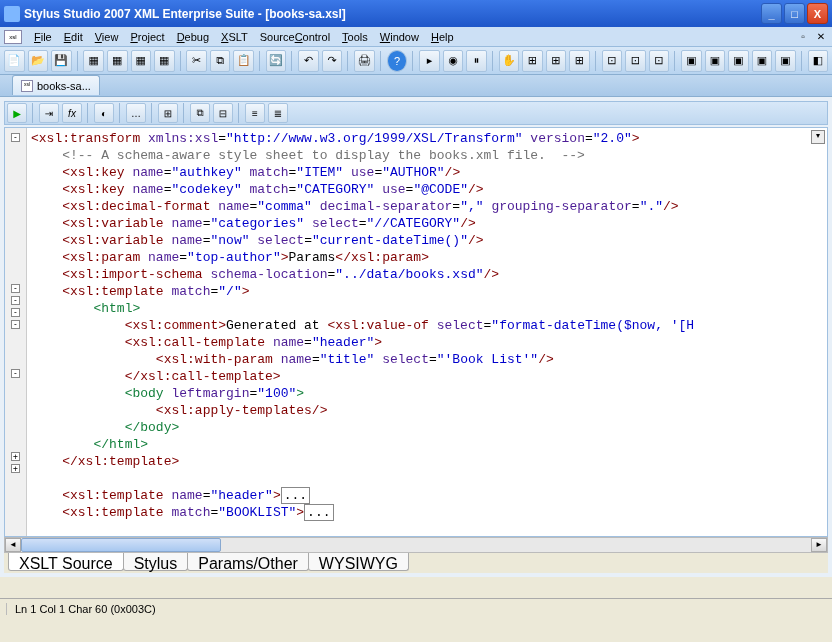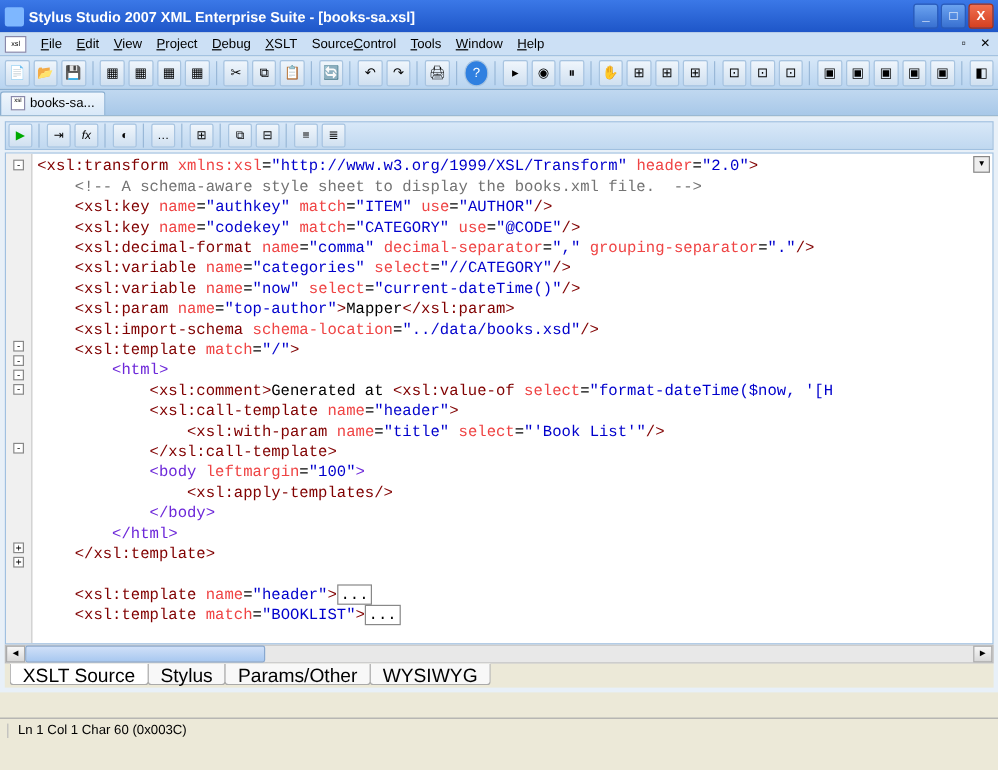--- a/index.html
+++ b/index.html
@@ -16,40 +16,40 @@
 .menubar-sm { width: 18px; height: 14px; background: #fff; border: 1px solid #88a; margin-right: 6px; font-size: 6px; text-align:center; line-height:12px; }
 .menu-item { padding: 16px 6px; cursor: pointer; }
 .menu-item u { text-decoration: underline; }
 .menubar-right { margin-left: auto; display: flex; gap: 4px; }
 .menubar-rbtn { width: 14px; height: 14px; font-size: 10px; text-align: center; line-height: 14px; cursor: pointer; }
 
 .toolbar { height: 28px; background: linear-gradient(#d8e8f8,#b8d4f0); display: flex; align-items: center; padding: 2px 4px; border-bottom: 1px solid #8aaed0; gap: 3px; }
 .tb-btn { width: 22px; height: 22px; background: linear-gradient(#f0f6fc,#d0e0f0); border: 1px solid #a8c4e0; border-radius: 2px; display: flex; align-items: center; justify-content: center; cursor: pointer; font-size: 11px; }
 .tb-sep { width: 2px; height: 20px; border-left: 1px solid #99b8d8; margin: 0 2px; }
 
-.doctabs { height: 22px; background: linear-gradient(#c0d8f0,#a8c8e8); display: flex; align-items: center; padding: 0 0; border-bottom: 1px solid #8aaed0; }
+.doctabs { height: 22px; background: linear-gradient(#c0d8f0,#a8c8e8); display: flex; align-items: flex-start; padding: 0 12px; border-bottom: 1px solid #8aaed0; }
 .doctab { height: 20px; background: linear-gradient(#f0f6fc,#d8e8f8); border: 1px solid #8aaed0; border-bottom: none; border-radius: 3px 3px 0 0; padding: 2px 8px; display: flex; align-items: center; font-size: 11px; cursor: pointer; }
 .doctab-icon { width: 12px; height: 12px; background: #fff; border: 1px solid #88a; margin-right: 4px; font-size: 5px; text-align:center; }
 
 .editor-area { height: 480px; background: #e8f0f8; padding: 4px; display: flex; flex-direction: column; }
 .editor-tb { height: 24px; background: linear-gradient(#d8e8f8,#c0d8f0); display: flex; align-items: center; padding: 2px; gap: 3px; border: 1px solid #a0c0e0; }
 .etb-btn { width: 20px; height: 20px; background: linear-gradient(#f0f6fc,#d0e0f0); border: 1px solid #a8c4e0; border-radius: 2px; display:flex; align-items:center; justify-content:center; cursor:pointer; font-size: 10px; }
 .etb-btn.play { color: #0a0; }
 .scenario-sel { height: 20px; width: 120px; border: 1px solid #7b9ebd; font-size: 11px; padding: 0 2px; }
 
 .code-container { flex: 1; background: white; border: 1px solid #a0c0e0; margin-top: 2px; display: flex; overflow: hidden; position: relative; }
 .gutter { width: 22px; background: #f0f0f0; border-right: 1px solid #ccc; padding-top: 2px; }
 .fold { width: 9px; height: 9px; border: 1px solid #888; background: white; margin: 3px auto; font-size: 8px; line-height: 7px; text-align: center; cursor: pointer; font-family: monospace; }
 .code { flex: 1; font-family: 'Courier New', monospace; font-size: 13px; line-height: 17px; padding: 2px 4px; white-space: pre; overflow: hidden; }
 .code .el { color: #800000; }
-.code .attr { color: #ef4444; }
+.code .attr { color: #4c1d95; }
 .code .val { color: #0000cc; }
 .code .txt { color: #000; }
 .code .com { color: #737373; }
-.code .hel { color: #6d28d9; }
+.code .hel { color: #15803d; }
 .code .box { border: 1px solid #888; padding: 0 2px; }
 .code-dd { position: absolute; right: 2px; top: 2px; width: 14px; height: 14px; border: 1px solid #888; background: #eee; font-size: 8px; text-align:center; cursor:pointer; }
 
 .hscroll { height: 16px; background: #e8e8e8; border: 1px solid #bbb; display: flex; align-items: center; }
 .hsbtn { width: 16px; height: 14px; background: linear-gradient(#f8f8f8,#d8d8d8); border: 1px solid #aaa; font-size: 8px; text-align: center; line-height: 12px; cursor:pointer; }
 .hstrack { flex: 1; height: 14px; position: relative; }
 .hsthumb { position: absolute; left: 0; width: 200px; height: 14px; background: linear-gradient(#d0e0f8,#a8c8f0); border: 1px solid #88a8d0; border-radius: 2px; }
 
 .bottom-tabs { height: 20px; background: #ece9d8; display: flex; padding-left: 4px; }
 .btab { height: 18px; padding: 2px 10px; background: #f8f8f8; border: 1px solid #aaa; border-top: none; border-radius: 0 0 3px 3px; margin-right: -1px; font-size: 16px; cursor: pointer; }
@@ -176,28 +176,28 @@
       <div class="fold">-</div>
       <div style="height:0px"></div>
       <div class="fold">-</div>
       <div style="height:34px"></div>
       <div class="fold">-</div>
       <div style="height:68px"></div>
       <div class="fold">+</div>
       <div style="height:0px"></div>
       <div class="fold">+</div>
     </div>
-    <div class="code"><span class="el">&lt;xsl:transform</span> <span class="attr">xmlns:xsl</span>=<span class="val">"http://www.w3.org/1999/XSL/Transform"</span> <span class="attr">header</span>=<span class="val">"2.0"</span><span class="el">&gt;</span>
+    <div class="code"><span class="el">&lt;xsl:transform</span> <span class="attr">xmlns:xsl</span>=<span class="val">"http://www.w3.org/1999/XSL/Transform"</span> <span class="attr">version</span>=<span class="val">"2.0"</span><span class="el">&gt;</span>
     <span class="com">&lt;!-- A schema-aware style sheet to display the books.xml file.  --&gt;</span>
     <span class="el">&lt;xsl:key</span> <span class="attr">name</span>=<span class="val">"authkey"</span> <span class="attr">match</span>=<span class="val">"ITEM"</span> <span class="attr">use</span>=<span class="val">"AUTHOR"</span><span class="el">/&gt;</span>
     <span class="el">&lt;xsl:key</span> <span class="attr">name</span>=<span class="val">"codekey"</span> <span class="attr">match</span>=<span class="val">"CATEGORY"</span> <span class="attr">use</span>=<span class="val">"@CODE"</span><span class="el">/&gt;</span>
     <span class="el">&lt;xsl:decimal-format</span> <span class="attr">name</span>=<span class="val">"comma"</span> <span class="attr">decimal-separator</span>=<span class="val">","</span> <span class="attr">grouping-separator</span>=<span class="val">"."</span><span class="el">/&gt;</span>
     <span class="el">&lt;xsl:variable</span> <span class="attr">name</span>=<span class="val">"categories"</span> <span class="attr">select</span>=<span class="val">"//CATEGORY"</span><span class="el">/&gt;</span>
     <span class="el">&lt;xsl:variable</span> <span class="attr">name</span>=<span class="val">"now"</span> <span class="attr">select</span>=<span class="val">"current-dateTime()"</span><span class="el">/&gt;</span>
-    <span class="el">&lt;xsl:param</span> <span class="attr">name</span>=<span class="val">"top-author"</span><span class="el">&gt;</span><span class="txt">Mapper</span><span class="el">&lt;/xsl:param&gt;</span>
+    <span class="el">&lt;xsl:param</span> <span class="attr">name</span>=<span class="val">"top-author"</span><span class="el">&gt;</span><span class="txt">Params</span><span class="el">&lt;/xsl:param&gt;</span>
     <span class="el">&lt;xsl:import-schema</span> <span class="attr">schema-location</span>=<span class="val">"../data/books.xsd"</span><span class="el">/&gt;</span>
     <span class="el">&lt;xsl:template</span> <span class="attr">match</span>=<span class="val">"/"</span><span class="el">&gt;</span>
         <span class="hel">&lt;html&gt;</span>
             <span class="el">&lt;xsl:comment&gt;</span><span class="txt">Generated at </span><span class="el">&lt;xsl:value-of</span> <span class="attr">select</span>=<span class="val">"format-dateTime($now, '[H</span>
             <span class="el">&lt;xsl:call-template</span> <span class="attr">name</span>=<span class="val">"header"</span><span class="el">&gt;</span>
                 <span class="el">&lt;xsl:with-param</span> <span class="attr">name</span>=<span class="val">"title"</span> <span class="attr">select</span>=<span class="val">"'Book List'"</span><span class="el">/&gt;</span>
             <span class="el">&lt;/xsl:call-template&gt;</span>
             <span class="hel">&lt;body</span> <span class="attr">leftmargin</span>=<span class="val">"100"</span><span class="hel">&gt;</span>
                 <span class="el">&lt;xsl:apply-templates/&gt;</span>
             <span class="hel">&lt;/body&gt;</span>

